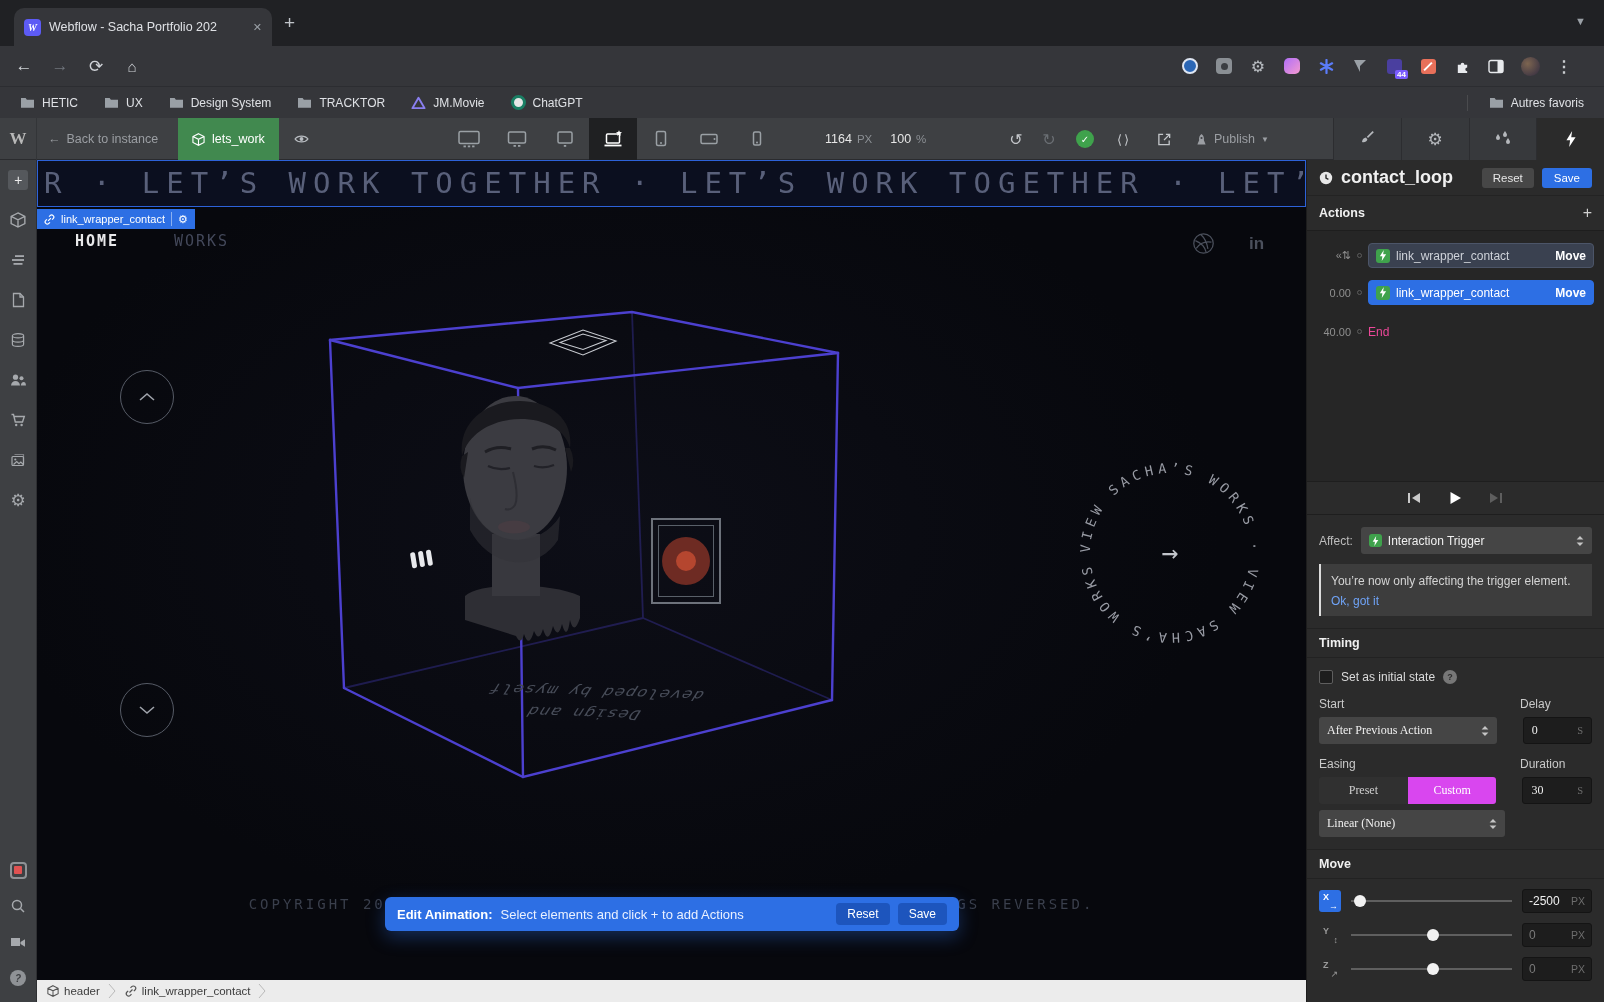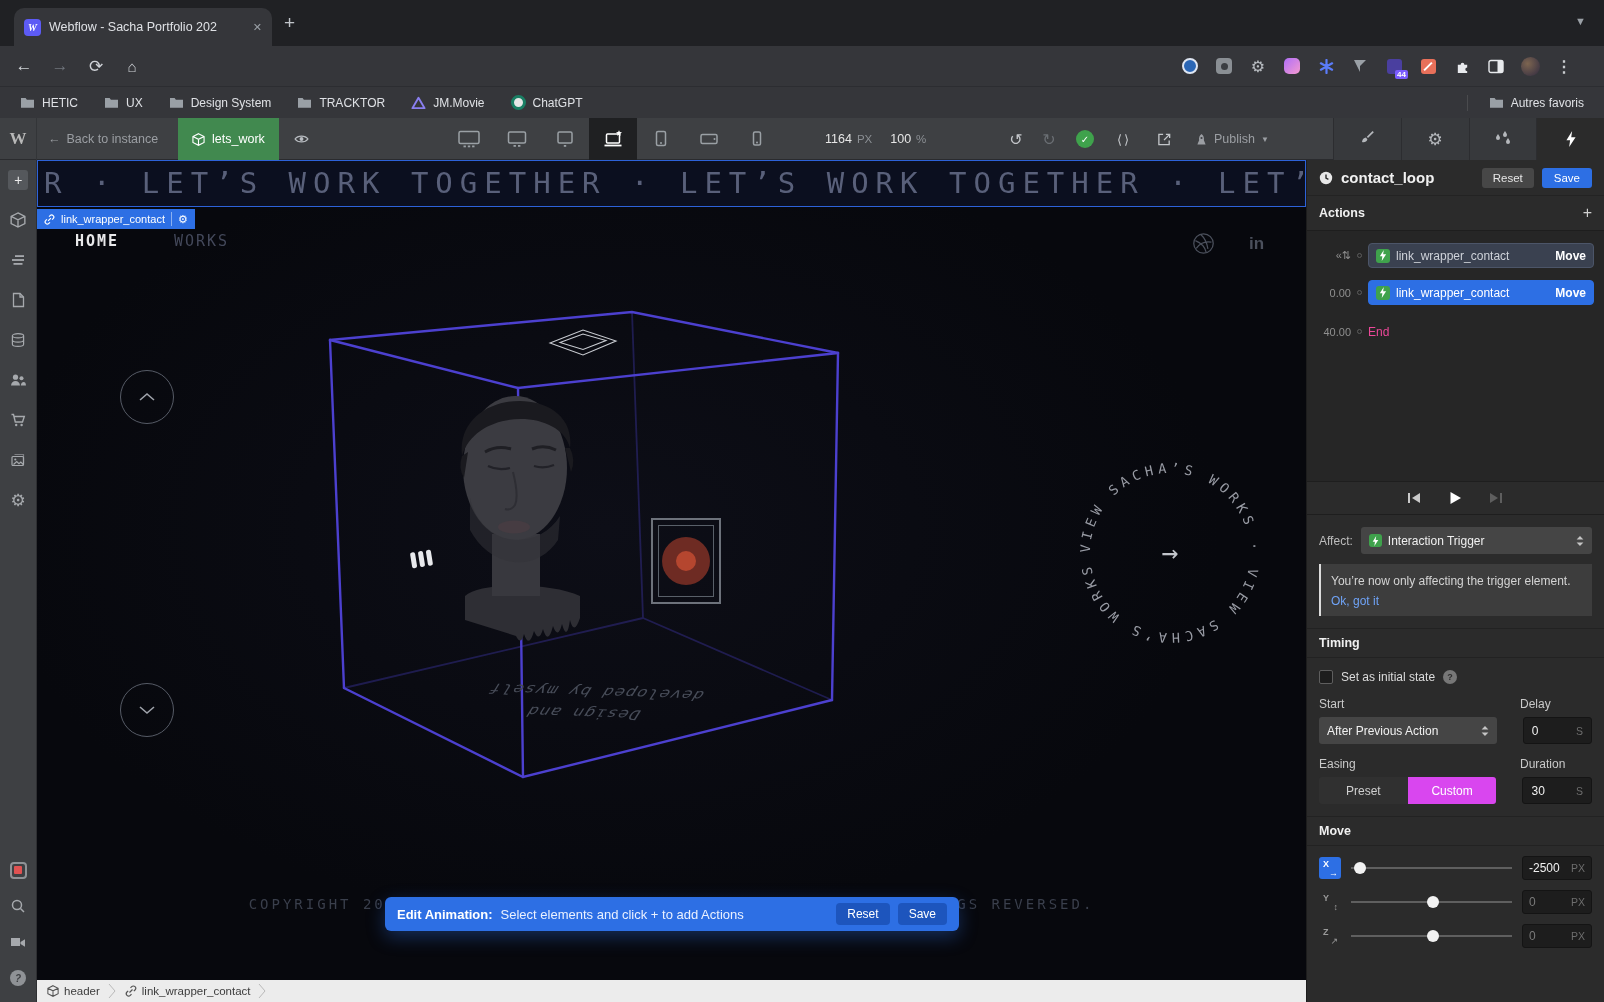--- a/index.html
+++ b/index.html
@@ -98,21 +98,21 @@
 
   
   .crumbbar{left:37px;top:980px;width:1269px;height:22px;background:#ececec;display:flex;align-items:center;
             gap:8px;padding:0 10px;font-size:11.5px;color:#3c3c3c;}
   .crumb{display:flex;align-items:center;gap:5px;}
 
   
   .panel{right:0;top:160px;width:298px;height:842px;background:#2b2b2b;border-left:1px solid #1d1d1d;
          color:#d6d6d6;font-size:12px;display:flex;flex-direction:column;}
   .phead{height:36px;display:flex;align-items:center;gap:8px;padding:0 12px;border-bottom:1px solid #232323;flex:none;}
-  .ptitle{font-weight:bold;font-size:15px;color:#f0f0f0;flex:1;}
+  .ptitle{font-weight:bold;font-size:18px;color:#f0f0f0;flex:1;}
   .gbtn{background:#474747;color:#e6e6e6;font-size:11.5px;border-radius:3px;padding:4px 11px;}
   .bbtn{background:#2d6fe4;color:#fff;font-size:11.5px;border-radius:3px;padding:4px 12px;}
   .pactions{height:34px;display:flex;align-items:center;padding:0 12px;flex:none;}
   .pactions .h{font-weight:bold;font-size:12.5px;color:#f0f0f0;flex:1;}
   .ptimeline{height:252px;background:#262626;border-top:1px solid #1e1e1e;border-bottom:1px solid #1e1e1e;
              position:relative;flex:none;}
   .trow{position:absolute;left:0;right:0;height:25px;display:flex;align-items:center;}
   .gut{width:44px;text-align:right;color:#8f8f8f;font-size:11px;flex:none;}
   .tdot{width:5px;height:5px;border:1.5px solid #5c5c5c;border-radius:50%;margin:0 6px;flex:none;}
   .tcard{flex:1;margin-right:10px;height:25px;border-radius:4px;display:flex;align-items:center;gap:6px;padding:0 7px;}
@@ -131,21 +131,21 @@
   .pnotice .lnk{color:#6fa3f7;margin-top:4px;}
   .psection{margin-top:12px;height:30px;display:flex;align-items:center;padding:0 12px;
             border-top:1px solid #222;border-bottom:1px solid #222;font-weight:bold;font-size:12.5px;color:#f0f0f0;flex:none;}
   .tbody{padding:12px;flex:none;}
   .chkrow{display:flex;align-items:center;gap:8px;}
   .chk{width:14px;height:14px;background:#1d1d1d;border:1px solid #5e5e5e;border-radius:2px;}
   .qm{width:14px;height:14px;border-radius:50%;background:#777;color:#2b2b2b;font-weight:bold;font-size:9px;
       display:flex;align-items:center;justify-content:center;}
   .lblrow{display:flex;margin-top:13px;color:#c9c9c9;}
   .lblrow .a{flex:1;} .lblrow .b{width:72px;}
-  .ctrlrow{display:flex;gap:26px;margin-top:6px;}
+  .ctrlrow{display:flex;gap:26px;margin-top:6px;font-family:Liberation Serif, serif;}
   .ctrlrow .dd{width:186px;}
   .numin{width:72px;height:27px;background:#1d1d1d;border:1px solid #141414;border-radius:3px;
          display:flex;align-items:center;padding:0 8px;}
   .numin .v{flex:1;color:#f0f0f0;} .numin .u{color:#6d6d6d;font-size:10.5px;}
   .segs{width:186px;height:27px;border-radius:3px;overflow:hidden;display:flex;}
   .seg1{flex:1;background:#303030;color:#cfcfcf;display:flex;align-items:center;justify-content:center;}
   .seg2{flex:1;background:#d946ef;color:#fff;display:flex;align-items:center;justify-content:center;}
   .axrow{display:flex;align-items:center;gap:10px;margin:10px 12px 0;height:24px;}
   .axicon{width:22px;height:22px;border-radius:3px;position:relative;color:#9a9a9a;flex:none;}
   .axicon.active{background:#2d6fe4;color:#fff;}
@@ -741,20 +741,28 @@
       <div class="ctrlrow">
         <div class="segs">
           <span class="seg1">Preset</span>
           <span class="seg2">Custom</span>
         </div>
         <div class="numin">
           <span class="v">30</span>
           <span class="u">S</span>
         </div>
       </div>
+      <div class="ctrlrow">
+        <div class="dd">
+          <span>Linear (None)</span>
+          <svg class="updn" width="8" height="10" viewBox="0 0 8 10">
+              <path d="M4 0l3.4 3.6H.6z M4 10 .6 6.4h6.8z" fill="#c5c5c5"></path>
+            </svg>
+        </div>
+      </div>
     </div>
 
     <div class="psection" style="margin-top:0;">Move</div>
 
     <div class="axrow">
       <span class="axicon active">
           <span class="l">X</span>
           <span class="a">→</span>
         </span>
       <div class="slider">

